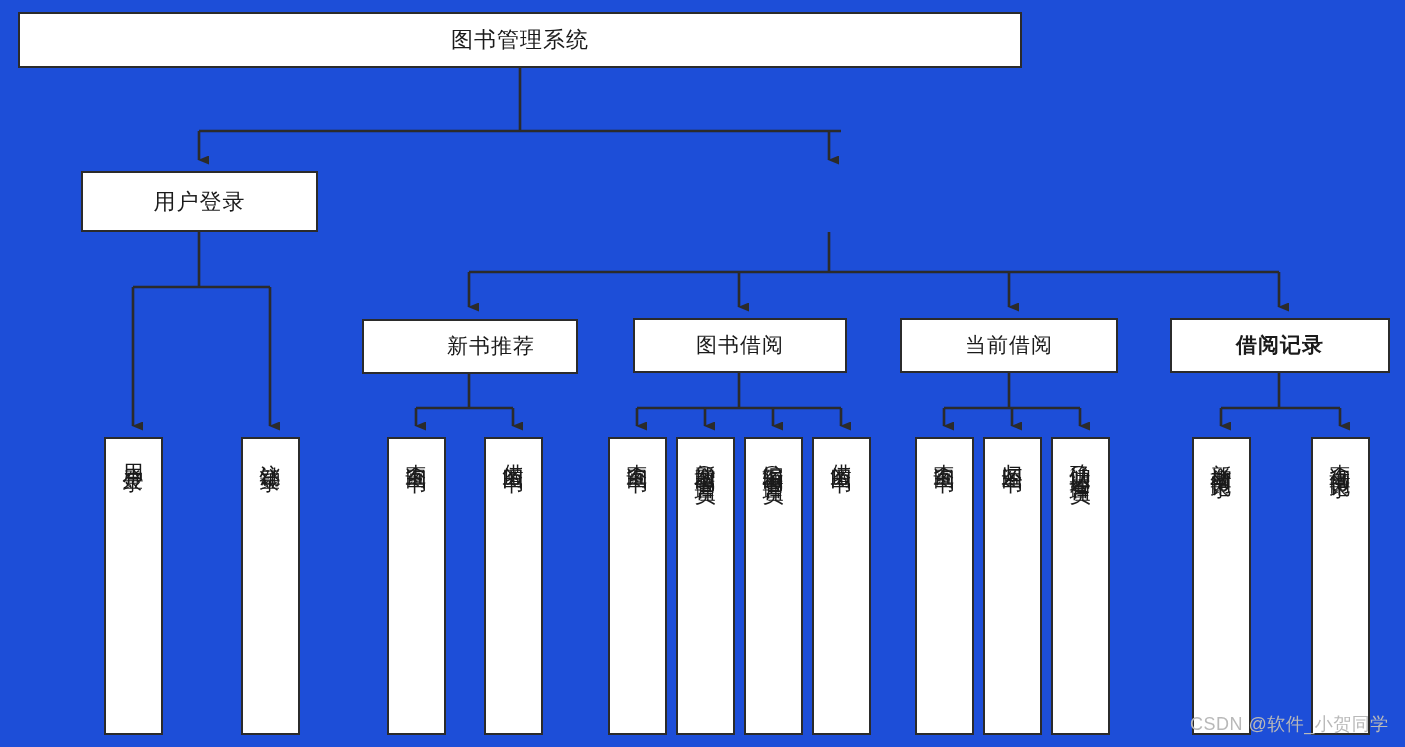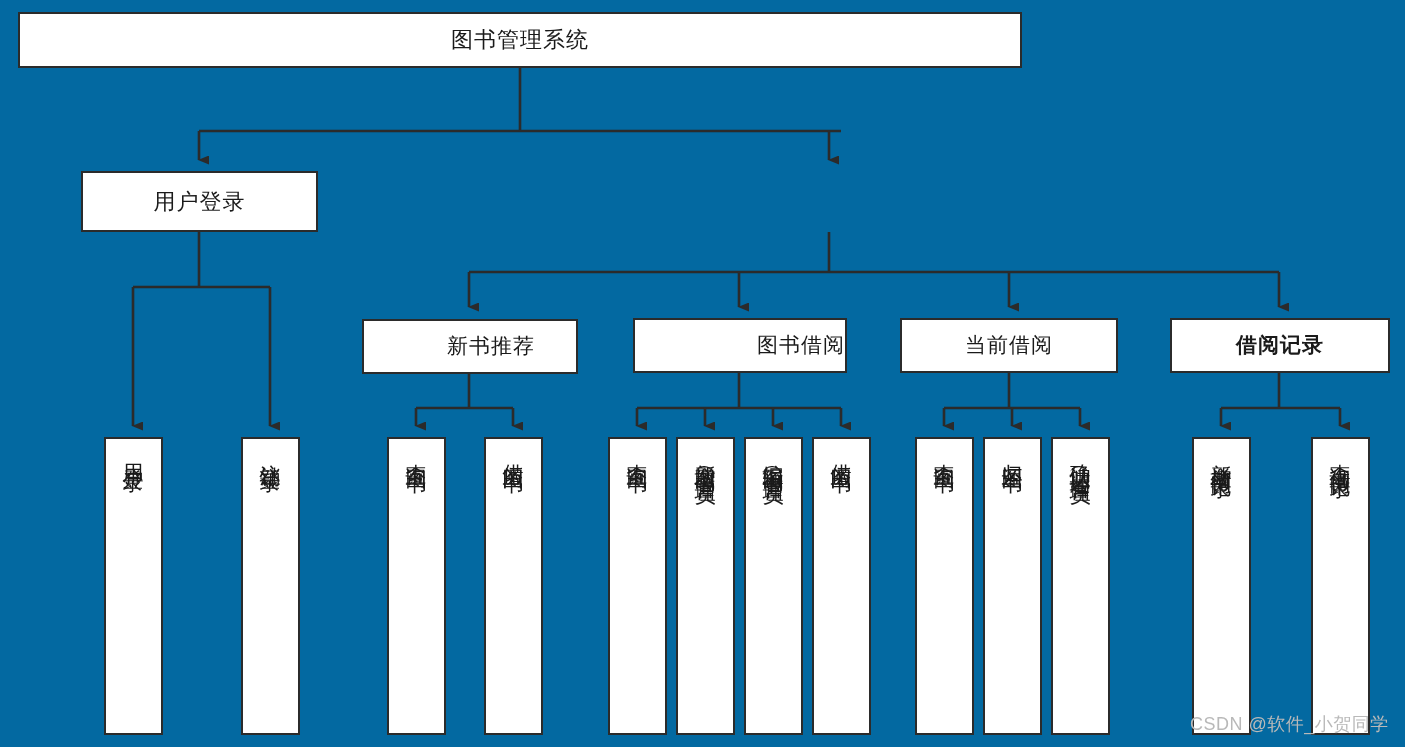--- a/index.html
+++ b/index.html
@@ -7,21 +7,21 @@
     padding: 0;
     background: #ffffff;
   }
   body {
     font-family: "Liberation Sans", "DejaVu Sans", sans-serif;
   }
   #canvas {
     position: relative;
     width: 1405px;
     height: 747px;
-    background: #0369a1;
+    background: #1d4ed8;
     overflow: hidden;
   }
   svg.wires {
     position: absolute;
     left: 0;
     top: 0;
     width: 1405px;
     height: 747px;
     pointer-events: none;
   }
@@ -126,21 +126,21 @@
     <span class="label">图书管理系统</span>
   </div>
 
   <div class="node l2" style="left:81px; top:171px; width:237px; height:61px;">
     <span class="label">用户登录</span>
   </div>
 
   <div class="node l3" style="left:362px; top:319px; width:216px; height:55px;padding-left:42px;">
     <span class="label">新书推荐</span>
   </div>
-  <div class="node l3" style="left:633px; top:318px; width:214px; height:55px;justify-content:flex-end;">
+  <div class="node l3" style="left:633px; top:318px; width:214px; height:55px;">
     <span class="label">图书借阅</span>
   </div>
   <div class="node l3" style="left:900px; top:318px; width:218px; height:55px;">
     <span class="label">当前借阅</span>
   </div>
   <div class="node l3" style="left:1170px; top:318px; width:220px; height:55px;font-weight:bold;">
     <span class="label">借阅记录</span>
   </div>
 
   <div class="node vertical" style="left:104px; top:437px; width:59px; height:298px;">

